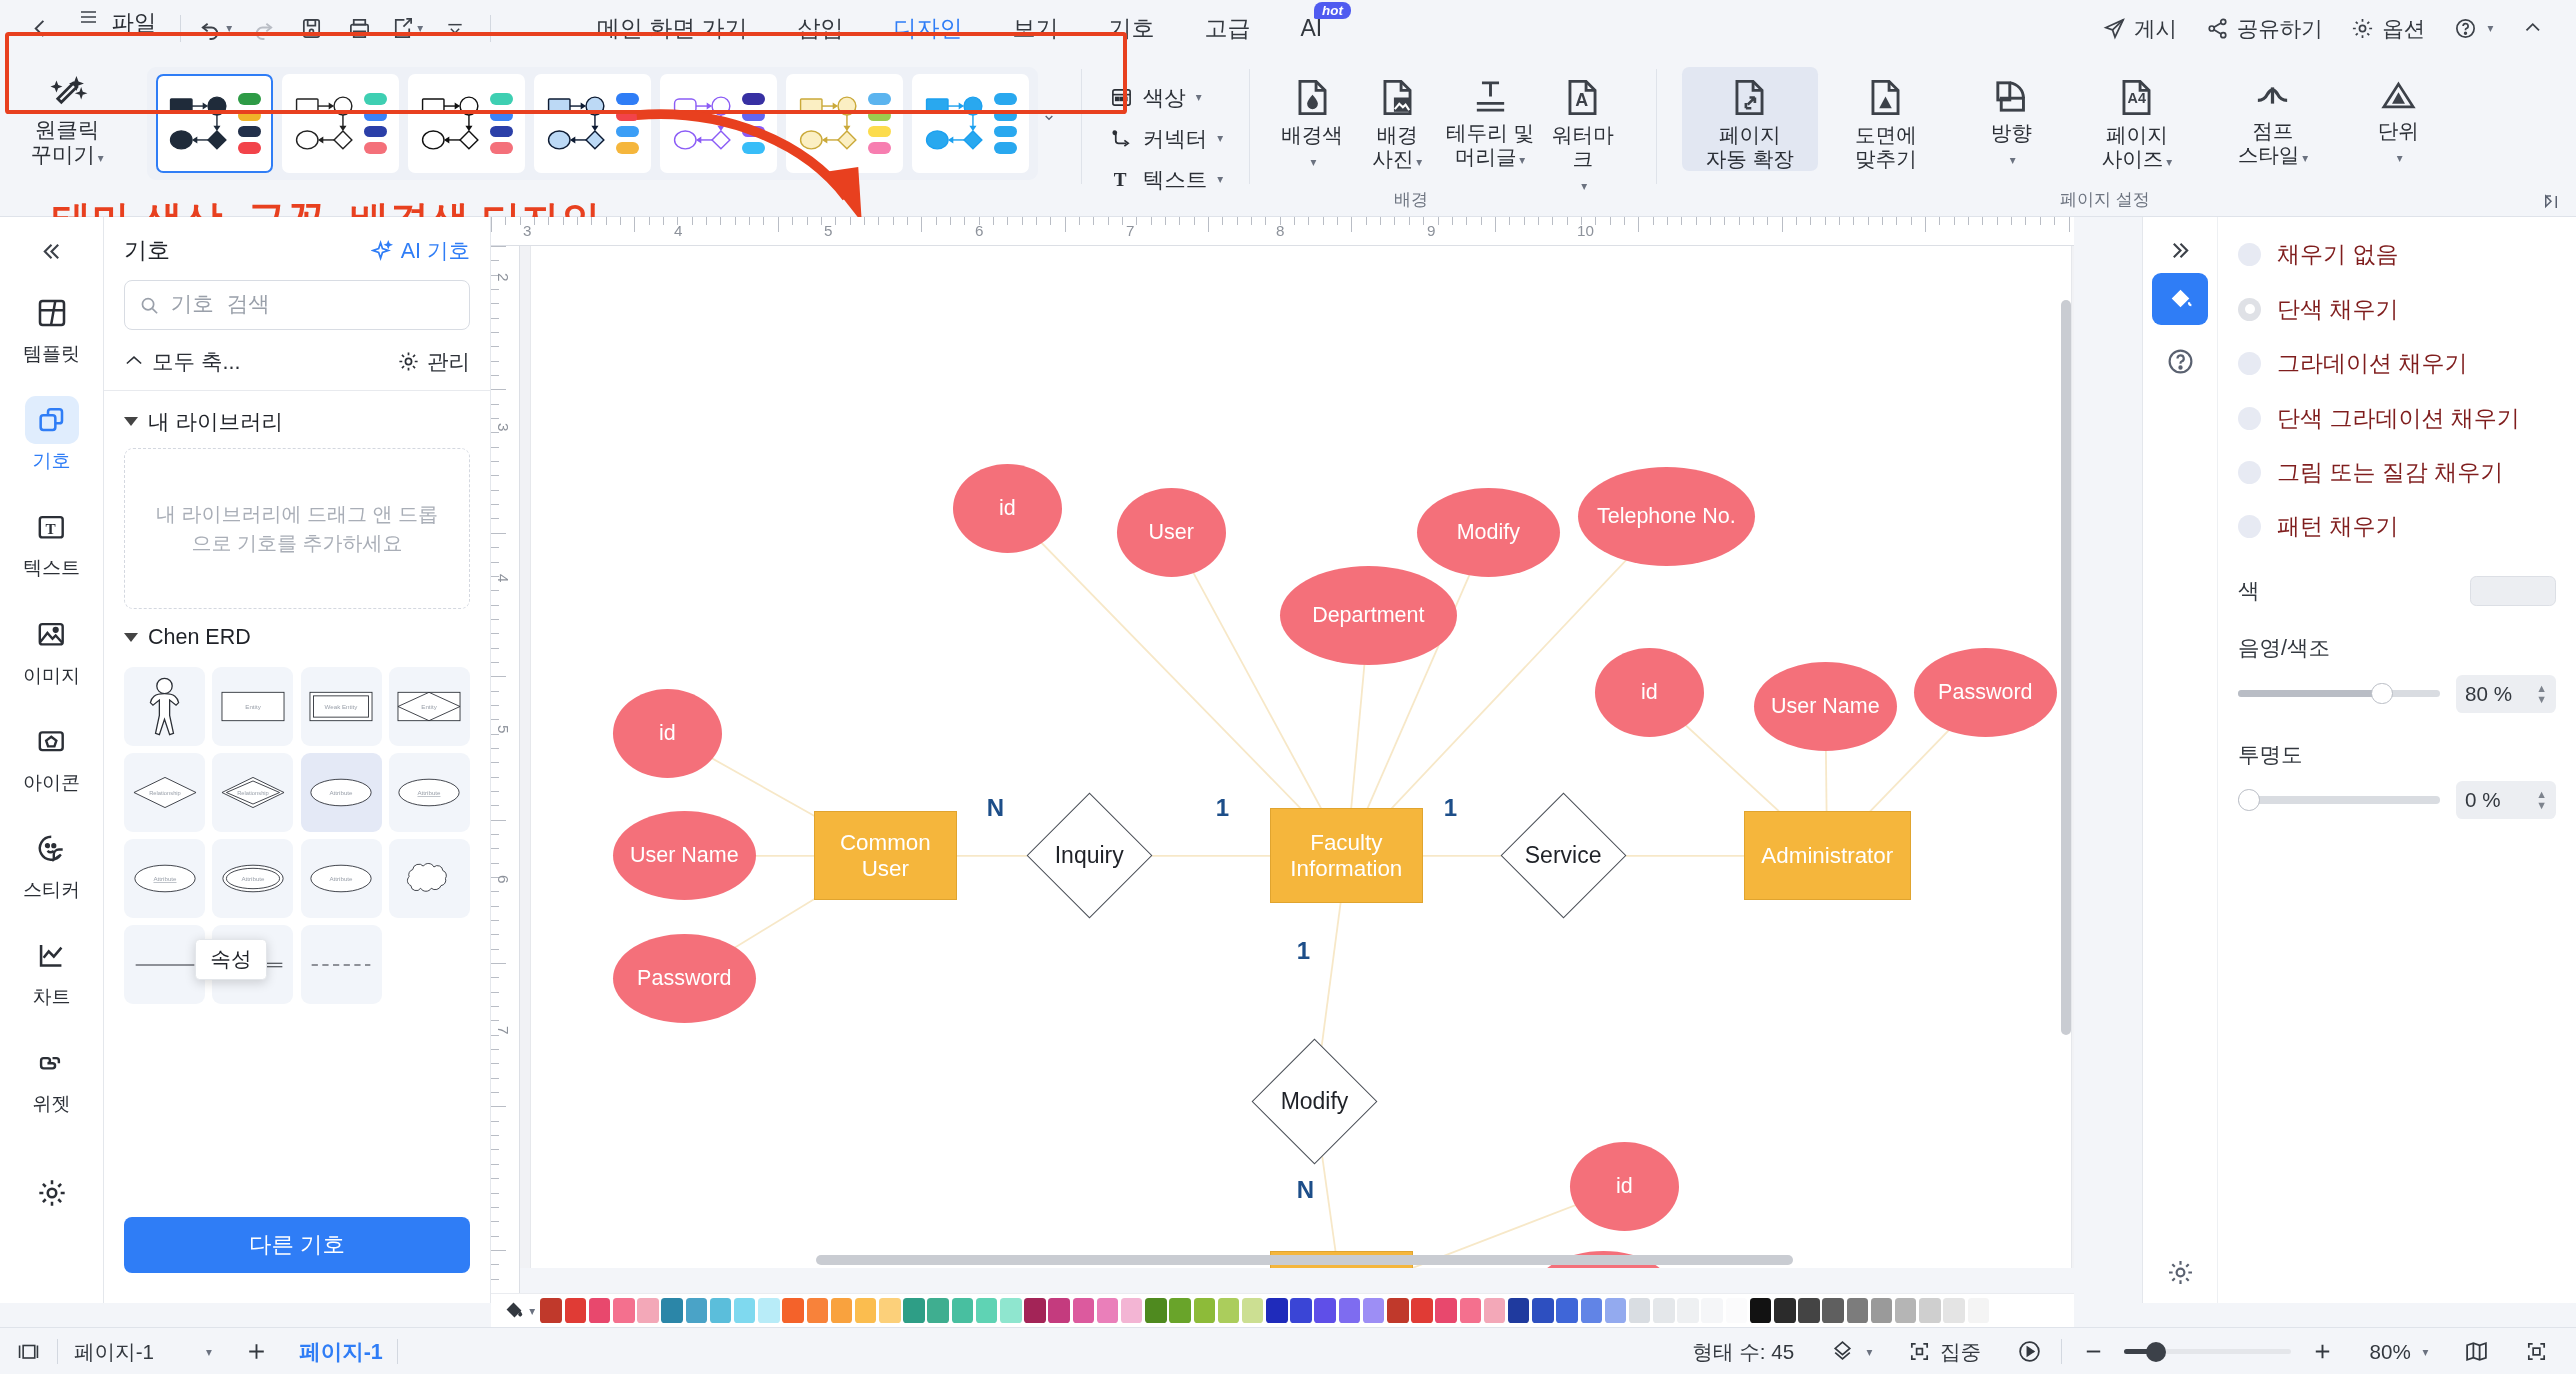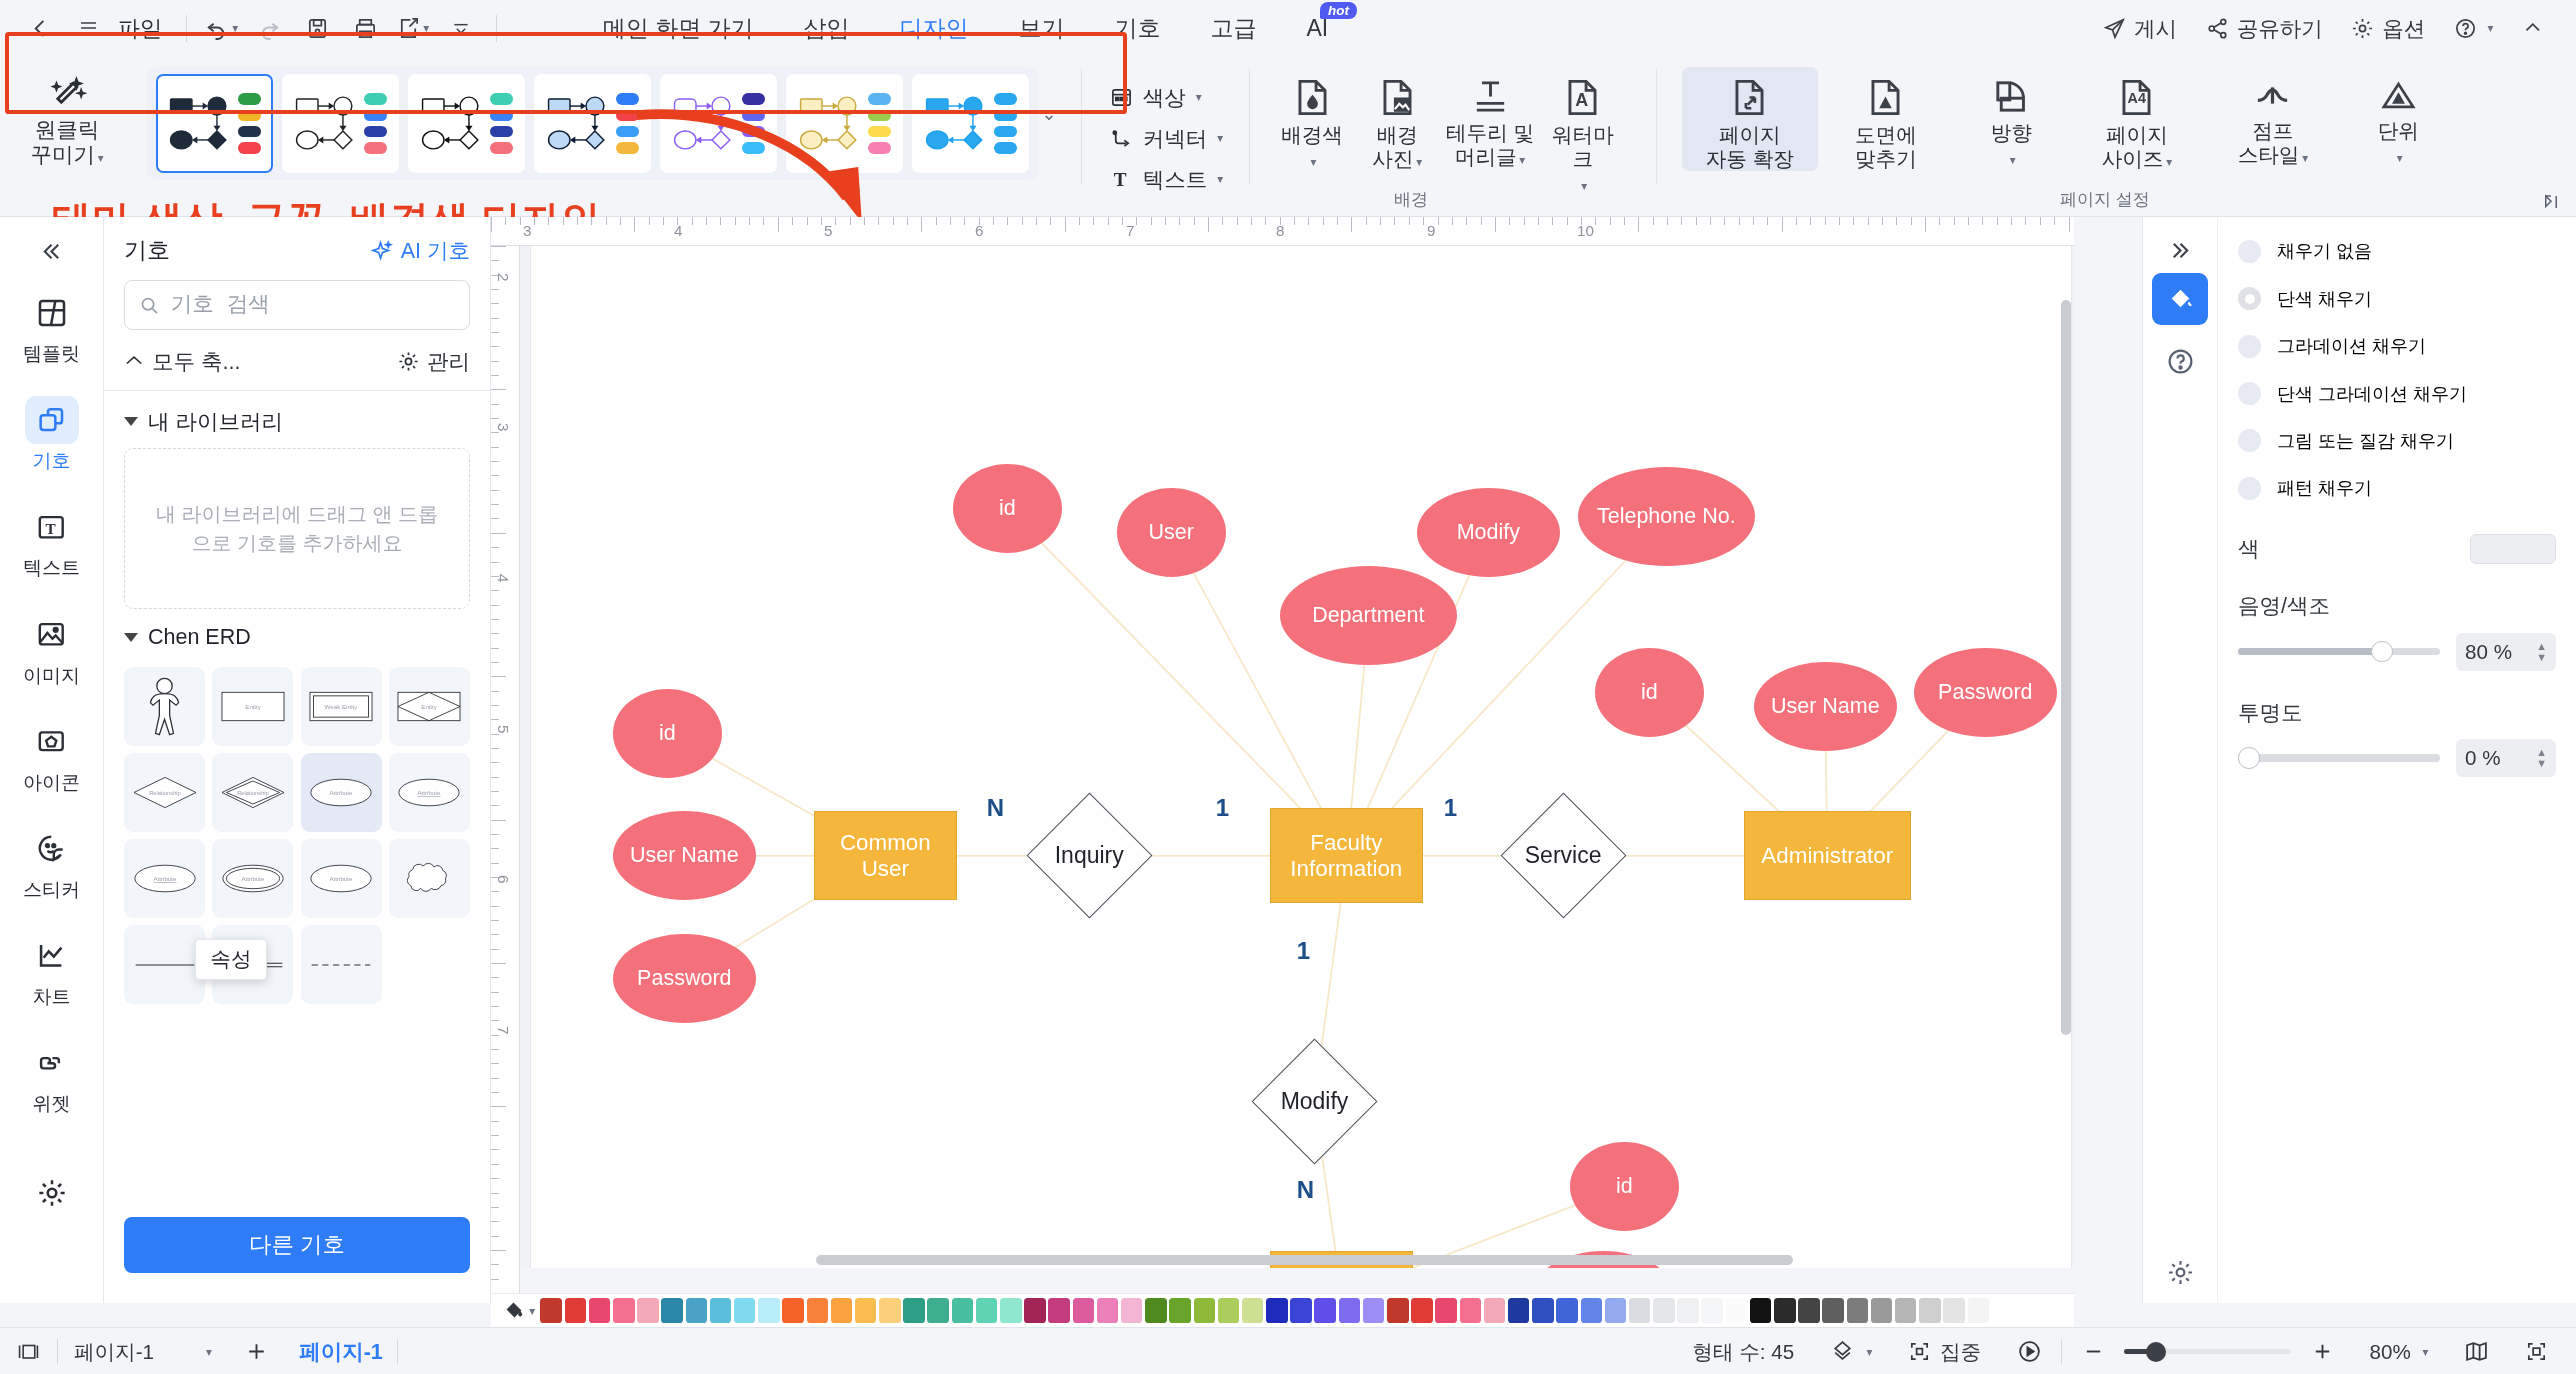--- a/index.html
+++ b/index.html
@@ -10,21 +10,21 @@
     -webkit-font-smoothing:antialiased;
   }
   .app { position:relative; width:2576px; height:1375px; background:#f3f5f9; }
 
   
   .titlebar { position:absolute; left:0; top:0; width:2576px; height:56px;
     background:#f3f5f9; display:flex; align-items:center; }
   .tb-left { display:flex; align-items:center; gap:0px; padding-left:16px; }
   .tb-btn { width:48px; height:43px; display:flex; align-items:center; justify-content:center;
     color:#3c4149; cursor:pointer; border-radius:5.4px; }
-  .tb-file { display:flex; align-items:center; gap:18px; padding:0 12.5px; height:43px;
+  .tb-file { display:flex; align-items:flex-start; gap:12px; padding:0 12.5px; height:43px;
     cursor:pointer; border-radius:5.4px; font-size:22.4px; color:#2b2f36;}
   .divider-v { width:0.9px; height:27px; background:#d3d8e0; margin:0 10.8px; }
   .tb-caret { font-size:11.7px; color:#6b7280; margin-left:2.7px; }
   .tabs { display:flex; align-items:center; gap:0; margin-left:70px; }
   .tab { padding:0 25px; height:56px; display:flex; align-items:center; font-size:23px;
     color:#33383f; cursor:pointer; position:relative; }
   .tab.active { color:#2f7df6; }
   .tab .hot { position:absolute; top:1.8px; right:-3.6px; background:#4f5bf0; color:#fff;
     font-size:13.4px; padding:0.9px 8px; border-radius:8px 8px 8px 1.8px; font-style:italic; font-weight:bold;}
   .tb-right { margin-left:auto; display:flex; align-items:center; gap:3.6px; padding-right:20px; }
@@ -163,21 +163,21 @@
   .rp-gear { margin-top:auto; margin-bottom:16px; color:#5a6170; }
   .rp-main { position:absolute; left:75px; top:0; right:0; height:100%; }
   .rp-tabs { display:flex; border-bottom:0.9px solid #e8eaee; }
   .rp-tab { flex:1; text-align:center; padding:14.3px 0 16px; font-size:22.4px; color:#1f2228; cursor:pointer; }
   .rp-tab.active { color:#2f7df6; }
   .radio-row { display:flex; align-items:center; gap:16px; padding:11.7px 20px; cursor:pointer; }
   .radio { width:23px; height:23px; border-radius:50%; background:#e7eaf3; flex:none;
     display:flex; align-items:center; justify-content:center; }
   .radio.on { background:#dfe1e6; }
   .radio.on i { width:10px; height:10px; border-radius:50%; background:#fff; display:block; }
-  .radio-lbl { font-size:18px; color:#000000; }
+  .radio-lbl { font-size:23px; color:#7f1d1d; }
   .fld { padding:9px 20px 0; }
   .fld-row { display:flex; align-items:center; justify-content:space-between; margin-top:12.5px; }
   .fld-lbl { font-size:21.5px; color:#33383f; }
   .color-chip { width:86px; height:30.5px; border-radius:6.3px; background:#eceef2; border:0.9px solid #dcdfe5; cursor:pointer; }
   .slider-row { display:flex; align-items:center; gap:16px; margin-top:12.5px; }
   .slider { position:relative; flex:1; height:7.2px; background:#d9dce1; border-radius:4.5px; }
   .slider .fill { position:absolute; left:0; top:0; height:7.2px; background:#b9bdc5; border-radius:4.5px; }
   .slider .knob { position:absolute; top:-7.2px; width:21.5px; height:21.5px; border-radius:50%;
     background:#fff; border:1.8px solid #b9bdc5; }
   .numbox { width:100px; height:38px; background:#eceef2; border-radius:6.3px; display:flex;

